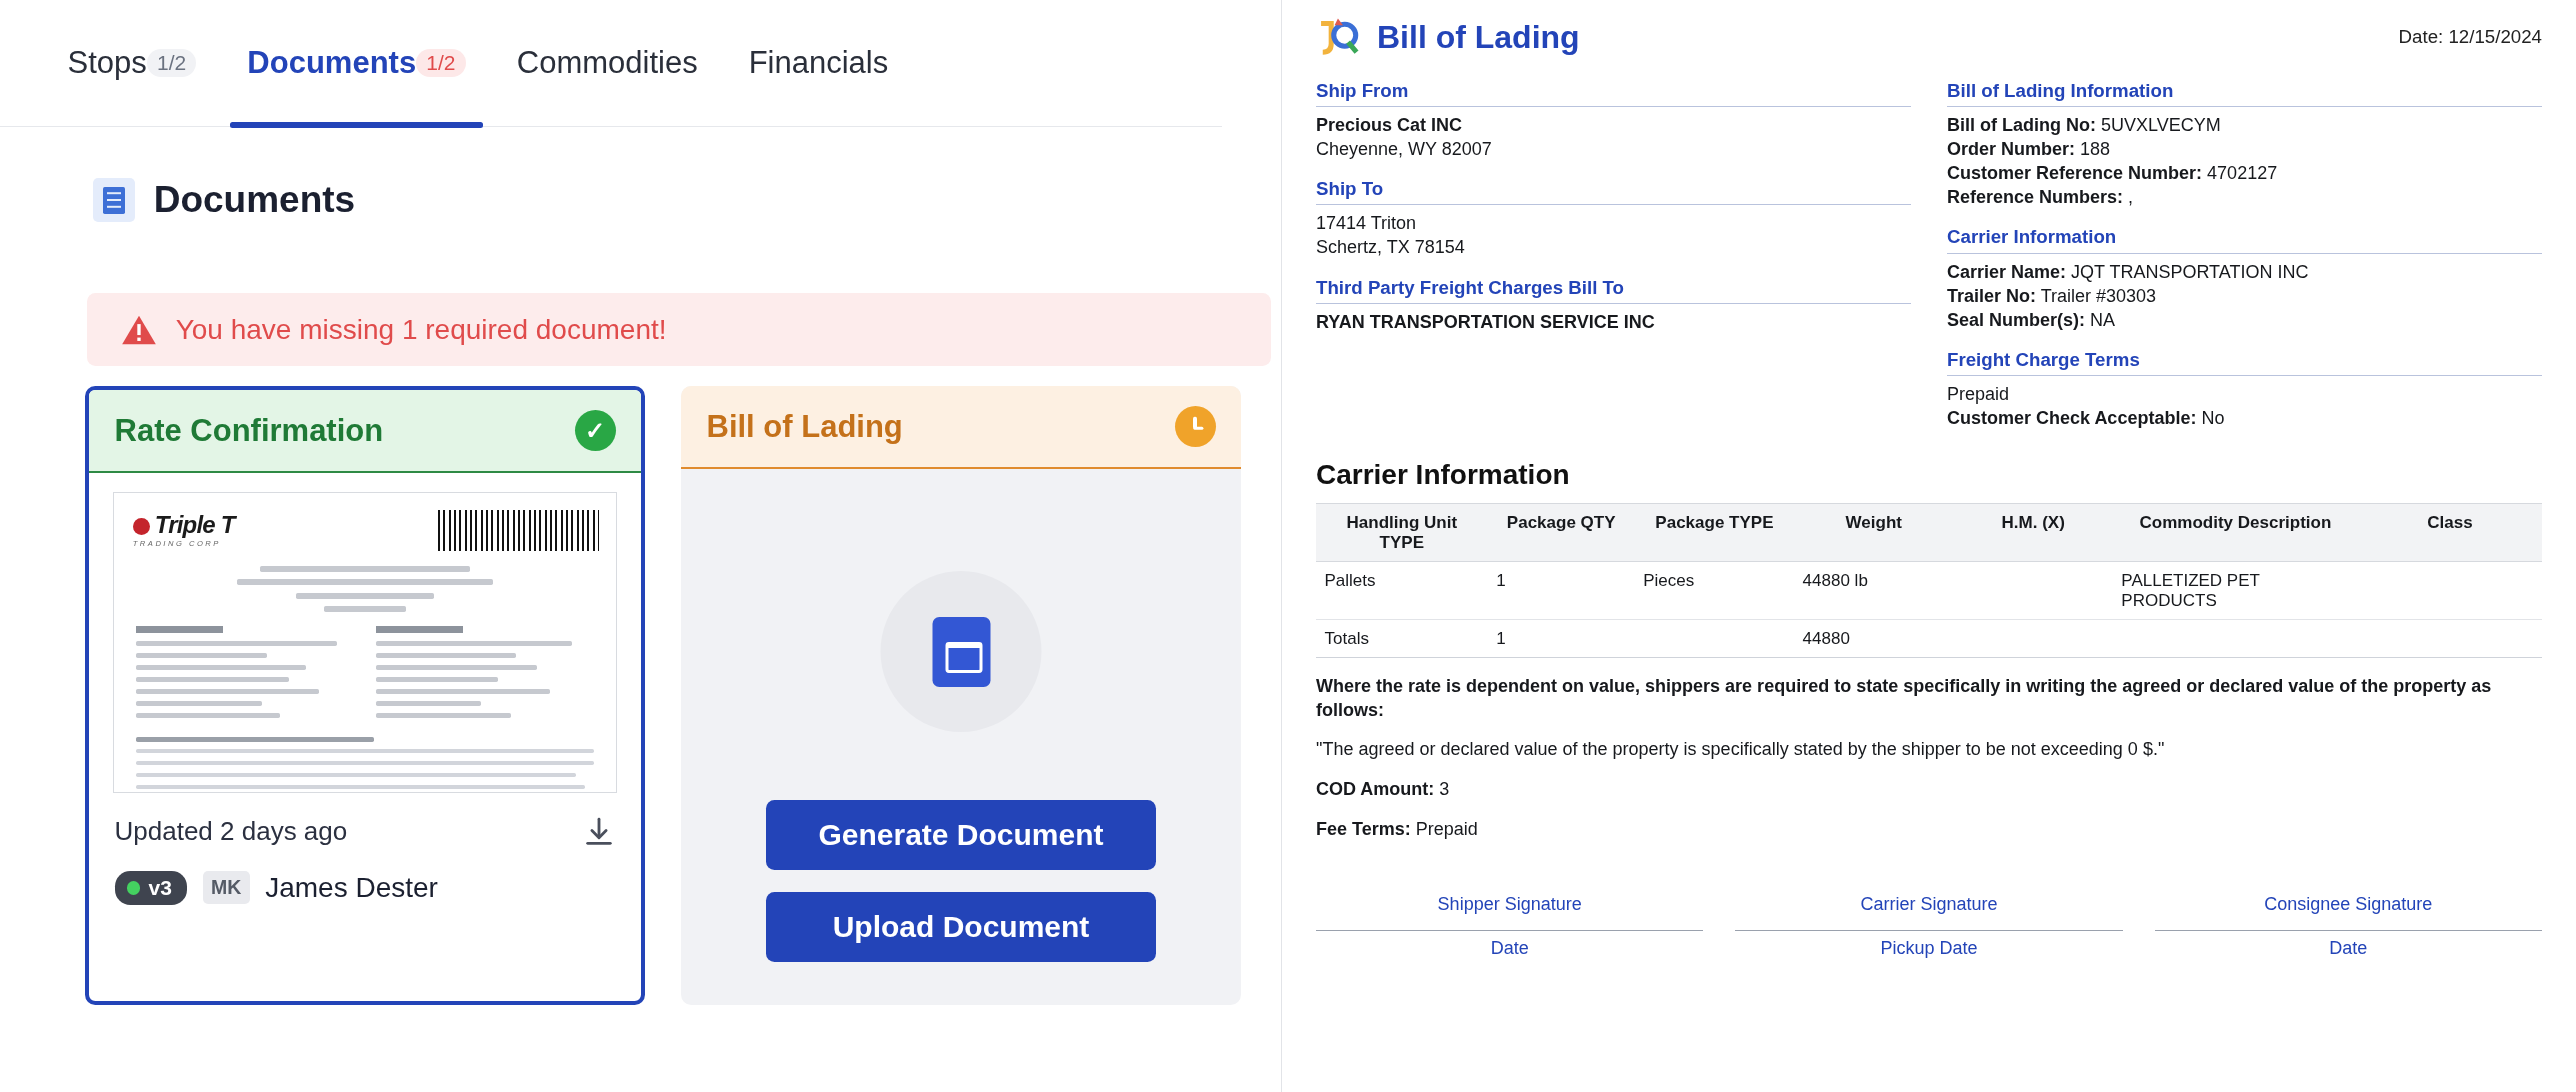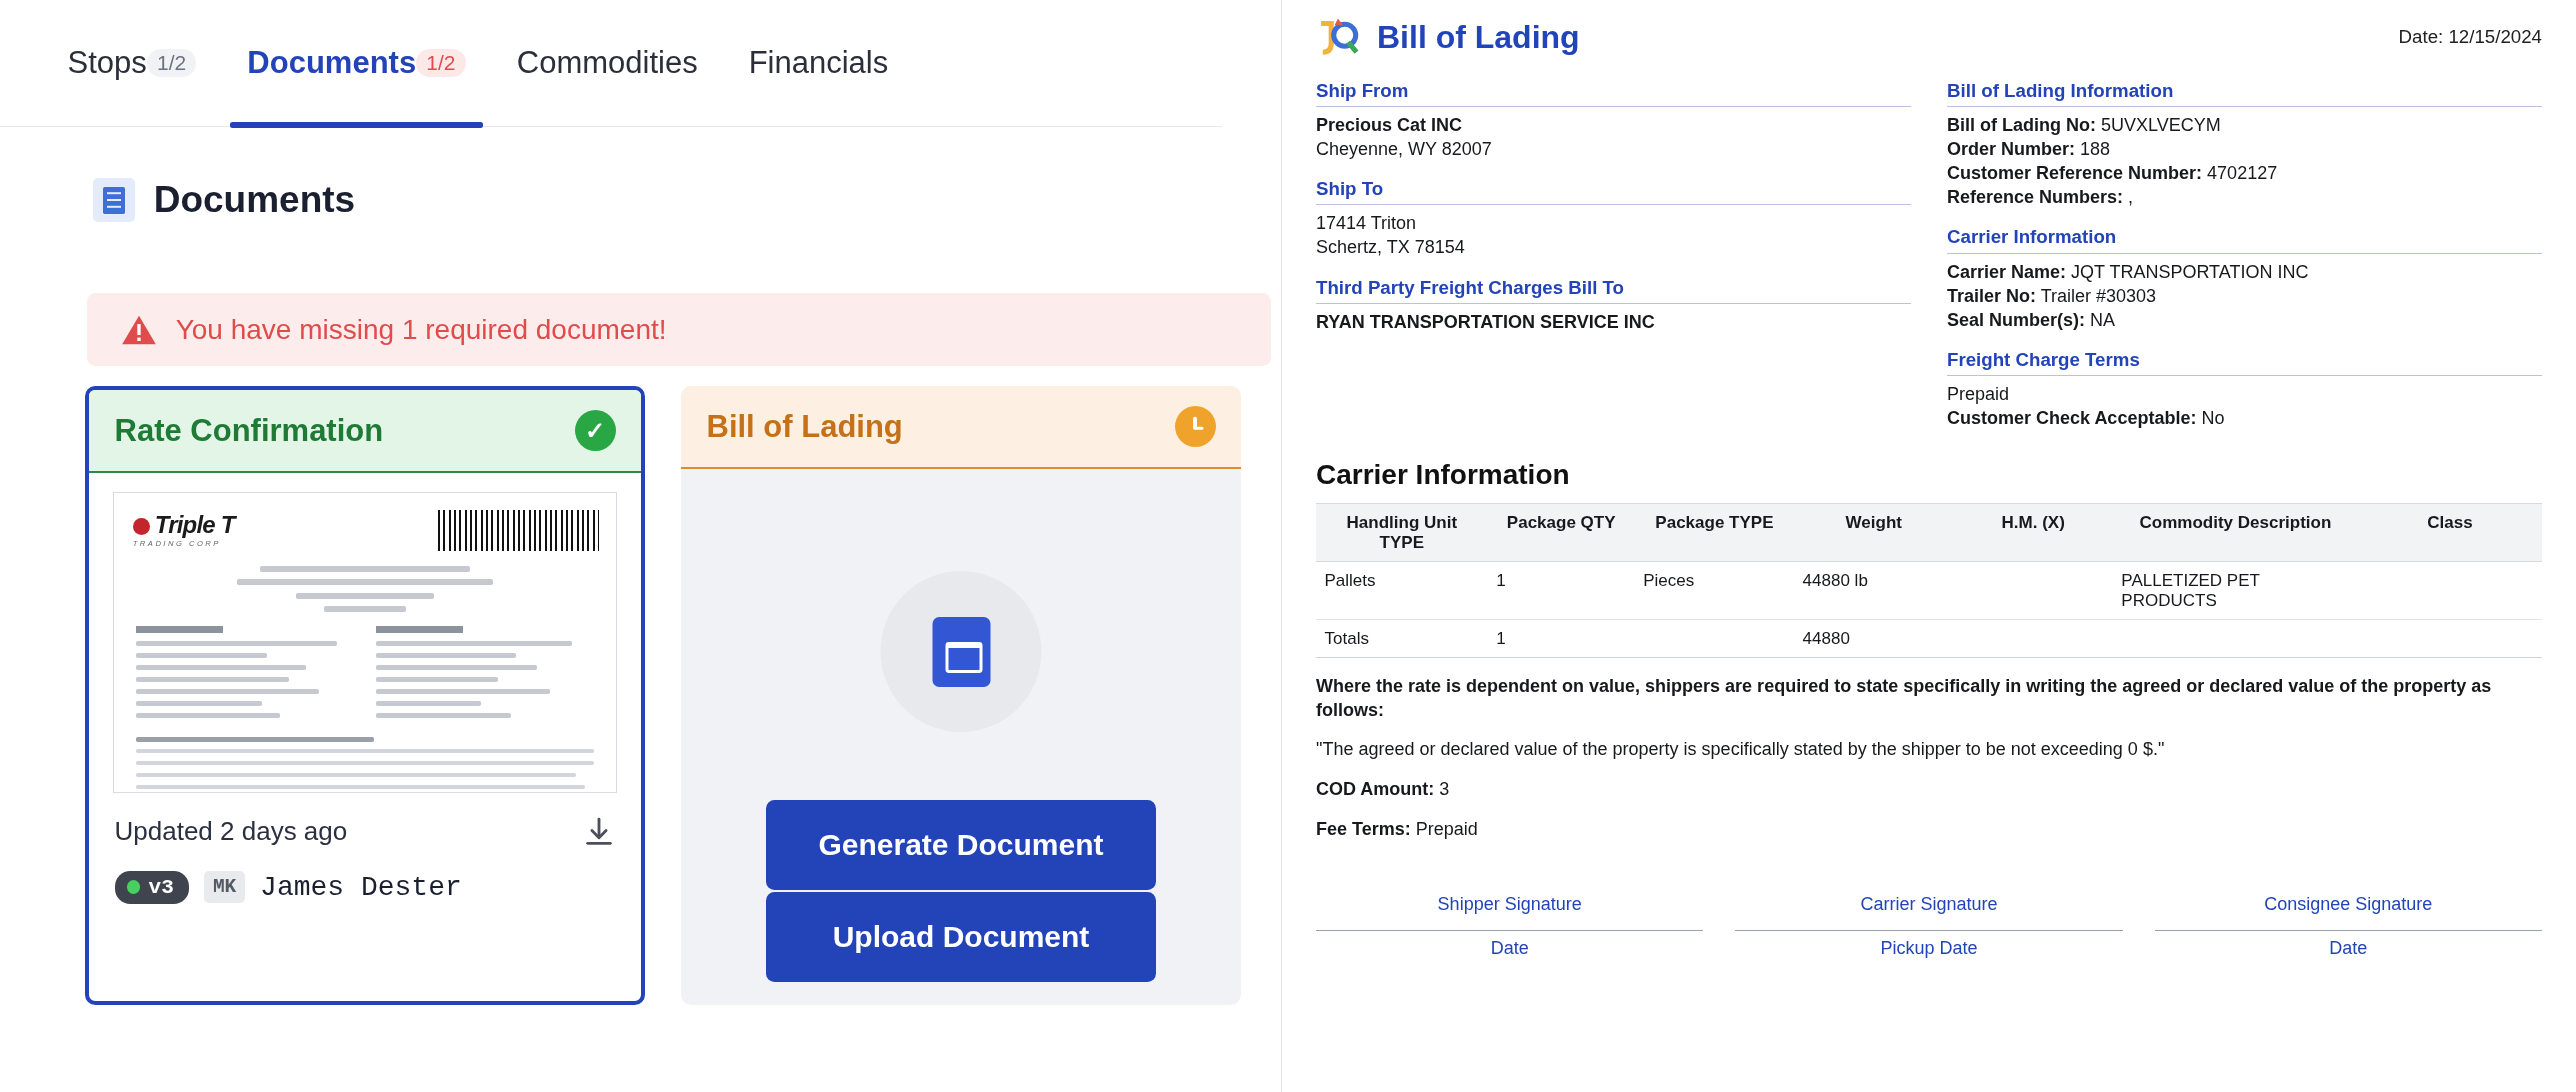--- a/index.html
+++ b/index.html
@@ -109,21 +109,21 @@
   .pl-col { flex: 1; }
   .pl-col .pl { height: 5.1px; margin-bottom: 6.8px; }
   .pl-title { height: 6.8px; background: #8d939c; width: 40%; margin-bottom: 8.5px; }
   .pl-foot { margin-top: 12px; }
   .pl-foot .pl { height: 4.2px; background: #d2d5db; }
 
   .card-rate-foot { padding: 22px 25.5px 0 25.5px; }
   .updated-row { display: flex; align-items: center; justify-content: space-between; }
   .updated-text { font-size: 26px; color: #2b3040; }
   .download-icon { width: 34px; height: 34px; color: #4a4f5c; }
-  .badge-row { display: flex; align-items: center; gap: 15.3px; margin-top: 22px; font-family: Liberation Mono, monospace; }
+  .badge-row { display: flex; align-items: center; gap: 15.3px; margin-top: 22px; }
   .v-badge {
     background: #3f444f; color: #ffffff; font-size: 21px; font-weight: 600;
     border-radius: 15.3px; padding: 5.1px 15.3px 5.1px 12px; display: flex; align-items: center; gap: 8.5px;
   }
   .v-dot { width: 13.6px; height: 13.6px; border-radius: 50%; background: #44d160; display: inline-block; }
   .initials {
     background: #e9eaee; color: #555b66; font-size: 19.5px; font-weight: 600;
     border-radius: 5.1px; padding: 5.1px 8.5px;
   }
   .user-name { font-size: 28px; color: #1b2030; font-weight: 500; }
@@ -159,21 +159,21 @@
   .file-icon {
     width: 58px; height: 70px; background: #3357d4; border-radius: 6.8px;
     position: relative;
   }
   .file-icon::after {
     content: ""; position: absolute; left: 13.6px; top: 25.5px; width: 31px; height: 22px;
     border: 3.4px solid #fff; border-radius: 3.4px; border-top-width: 6.8px;
   }
   .bol-btn {
     position: absolute; left: 50%; transform: translateX(-50%);
-    width: 390px; height: 90px; border-radius: 8.5px; background: #2344b8;
+    width: 390px; height: 70px; border-radius: 8.5px; background: #2344b8;
     color: #fff; font-size: 30px; font-weight: 700; border: none; cursor: pointer;
     display: flex; align-items: center; justify-content: center;
   }
   .bol-btn.gen { top: 331px; }
   .bol-btn.upl { top: 423px; }
 
   
   .right-panel {
     position: absolute; left: 1281px; top: 0; width: 1295px; height: 1093px;
     background: #ffffff; border-left: 1.7px solid #e2e4e8;

